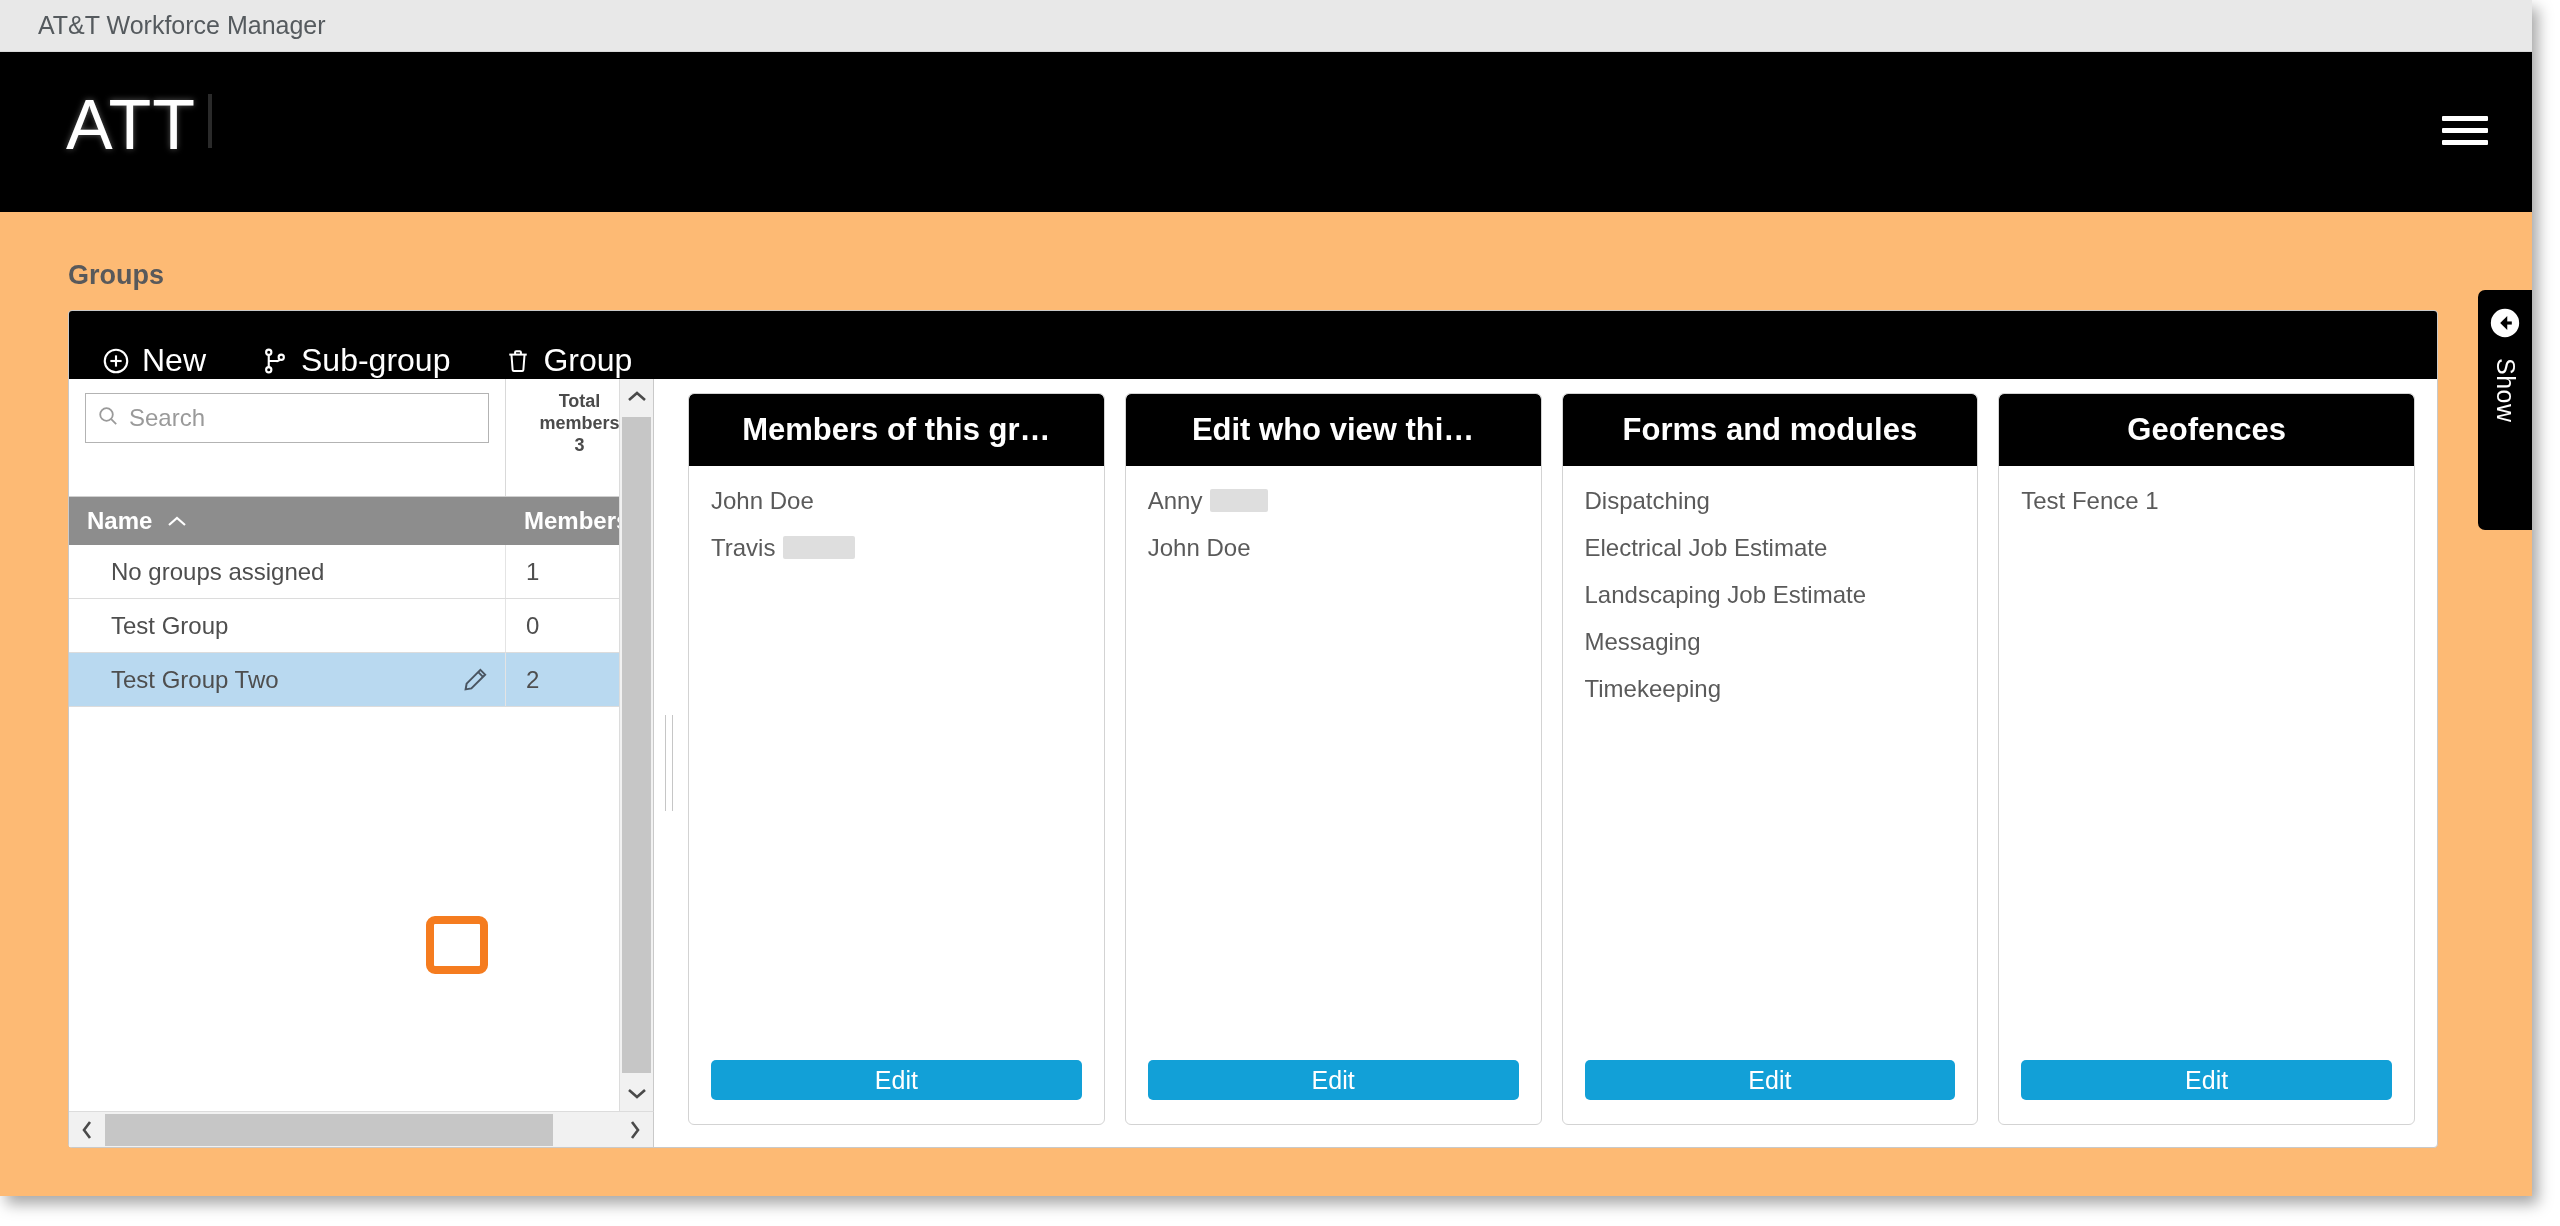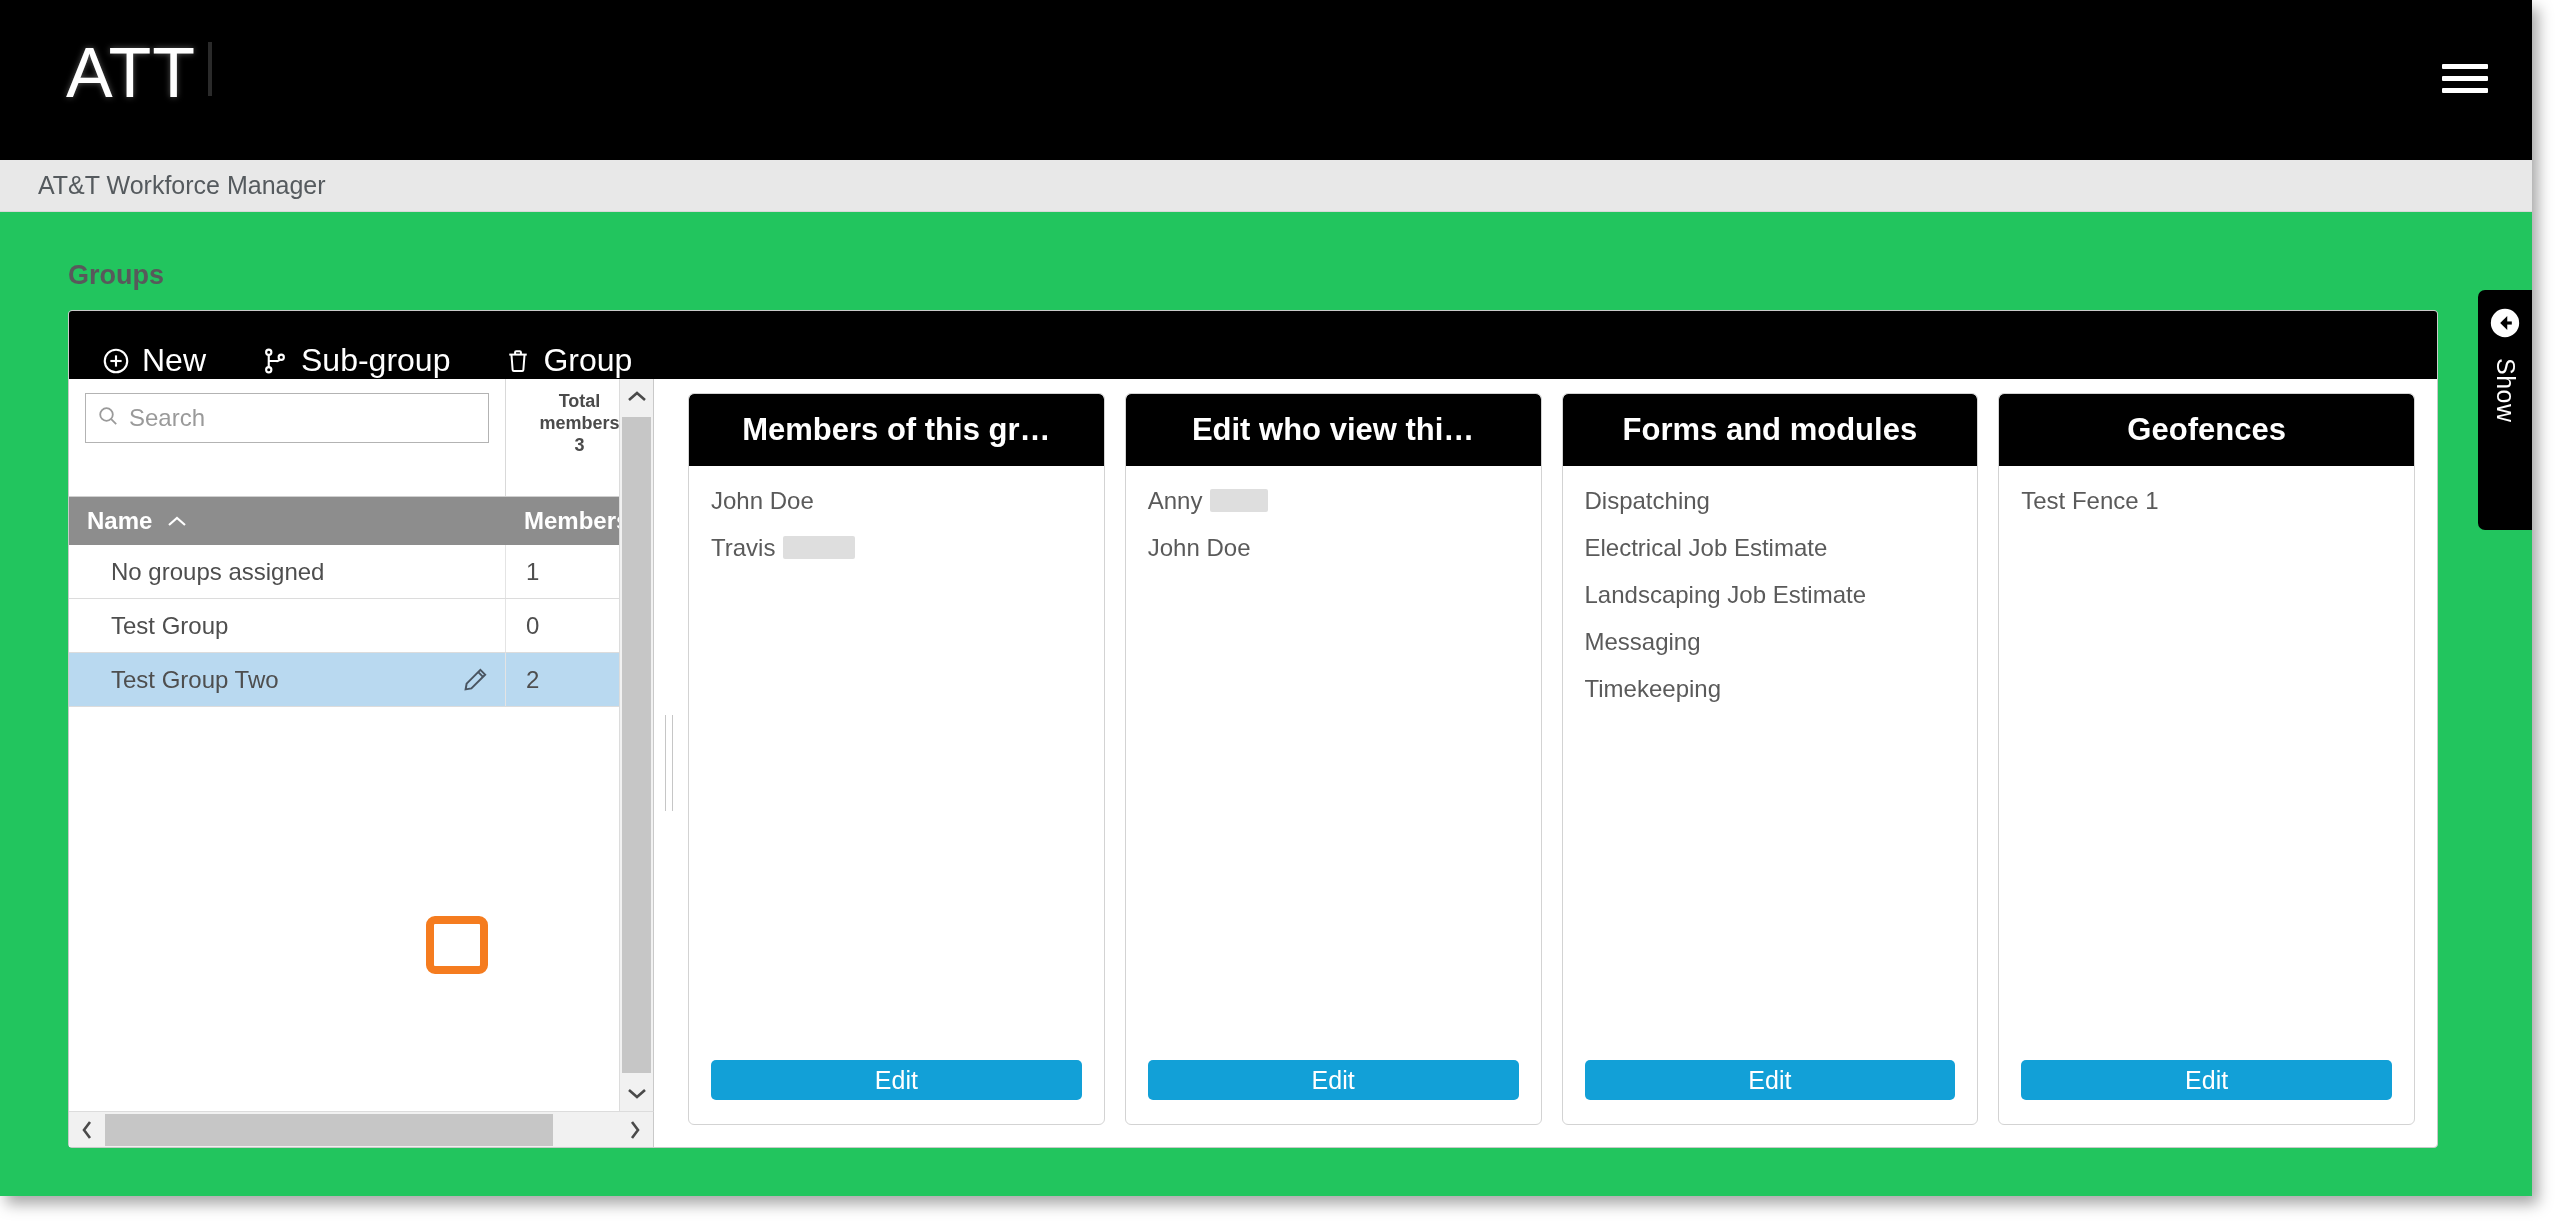--- a/index.html
+++ b/index.html
@@ -79,21 +79,21 @@
     padding-left: 38px;
   }
   #appname-text {
     color: #555a5e;
     font-size: 25px;
   }
 
   
   #content {
     position: relative;
-    background: #22c55e;
+    background: #fdba74;
     height: calc(100% - 212px);
     padding: 0;
   }
 
   #page-title {
     position: absolute;
     left: 68px;
     top: 48px;
     font-size: 27px;
     font-weight: bold;
@@ -448,32 +448,32 @@
     writing-mode: vertical-rl;
     margin-top: 14px;
     letter-spacing: 0.5px;
   }
 </style>
 </head>
 <body>
 
 <div id="app-window">
 
+  <div id="appname-strip">
+    <span id="appname-text">AT&amp;T Workforce Manager</span>
+  </div>
+
   <div id="topbar">
     <div id="brand-logo">ATT</div>
     <div id="brand-bar-accent"></div>
     <div id="hamburger-btn">
       <i></i>
       <i></i>
       <i></i>
     </div>
-  </div>
-
-  <div id="appname-strip">
-    <span id="appname-text">AT&amp;T Workforce Manager</span>
   </div>
 
   <div id="content">
 
     <div id="page-title">Groups</div>
 
     <div id="main-panel">
 
       <div id="grid-toolbar">
         <div class="tb-btn">

